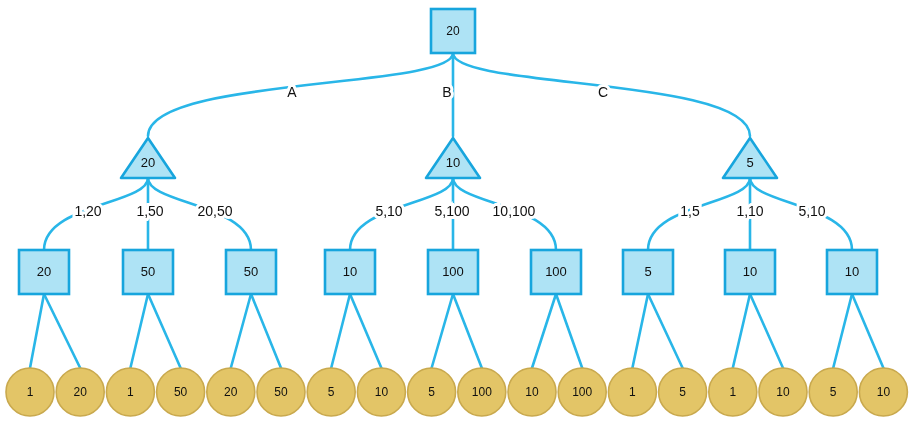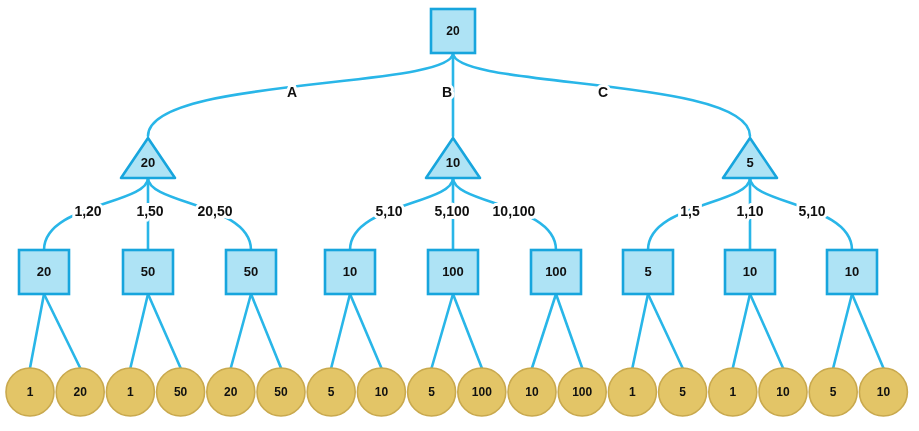--- a/index.html
+++ b/index.html
@@ -1,18 +1,18 @@
 <!DOCTYPE html>
 <html><head>
 <meta charset="utf-8">
 <style>
   html,body{margin:0;padding:0;background:#ffffff;}
   body{width:919px;height:431px;overflow:hidden;
        font-family:"Liberation Sans","DejaVu Sans",sans-serif;}
-  #tree-root{position:relative;width:844px;height:431px;font-weight:bold;}
+  #tree-root{position:relative;width:844px;height:431px;}
   svg{display:block;}
   .edge{fill:none;stroke:#29b6e8;stroke-width:2.6;stroke-linecap:round;}
   .node-square{fill:#aee3f5;stroke:#17a5dd;stroke-width:2.6;}
   .node-triangle{fill:#aee3f5;stroke:#17a5dd;stroke-width:2.6;stroke-linejoin:round;}
   .node-circle{fill:#e3c567;stroke:#c9a94e;stroke-width:1.6;}
   .node-label{font-family:"Liberation Sans","DejaVu Sans",sans-serif;
               font-size:13px;fill:#101010;text-anchor:middle;dominant-baseline:middle;}
   .node-label-sm{font-size:12px;}
   .edge-label{font-family:"Liberation Sans","DejaVu Sans",sans-serif;
               font-size:14px;fill:#101010;text-anchor:middle;dominant-baseline:middle;}

